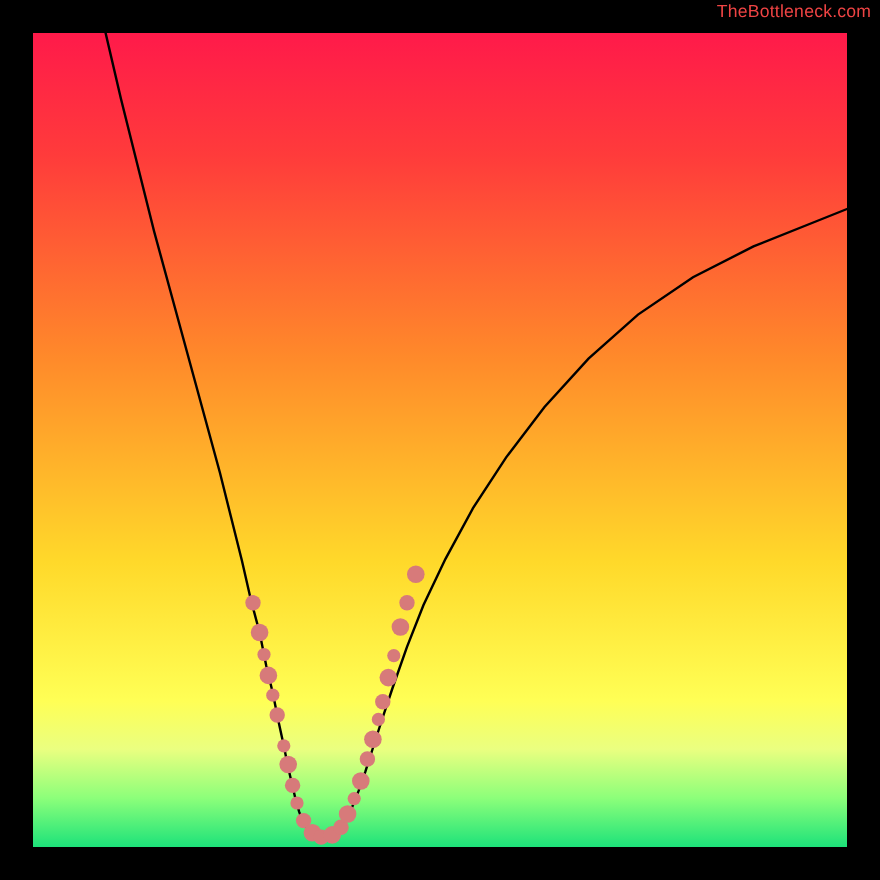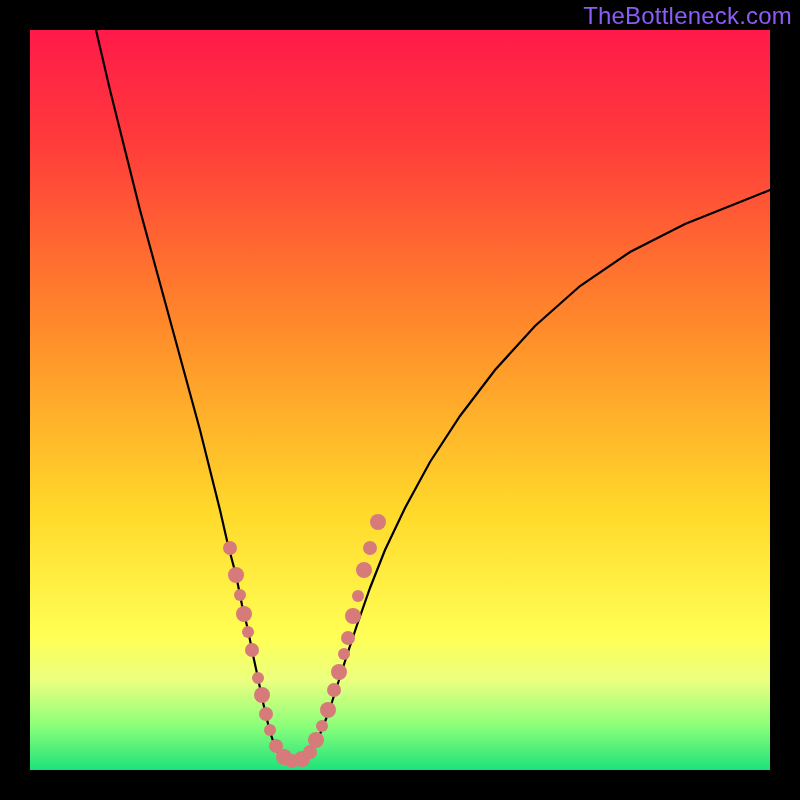--- a/index.html
+++ b/index.html
@@ -32,22 +32,22 @@
       var(--c4) 82%,
       var(--c5) 88%,
       var(--c6) 94%,
       var(--c7) 100%
     );
   }
   .watermark {
     position: absolute;
     top: 2px;
     right: 8px;
-    color: #8b5cf6;
-    font-size: 24px;
+    color: #ef4444;
+    font-size: 16px;
     letter-spacing: 0.2px;
     user-select: none;
   }
   svg.curve {
     position: absolute;
     left: 0;
     top: 0;
     width: 740px;
     height: 740px;
     overflow: visible;

